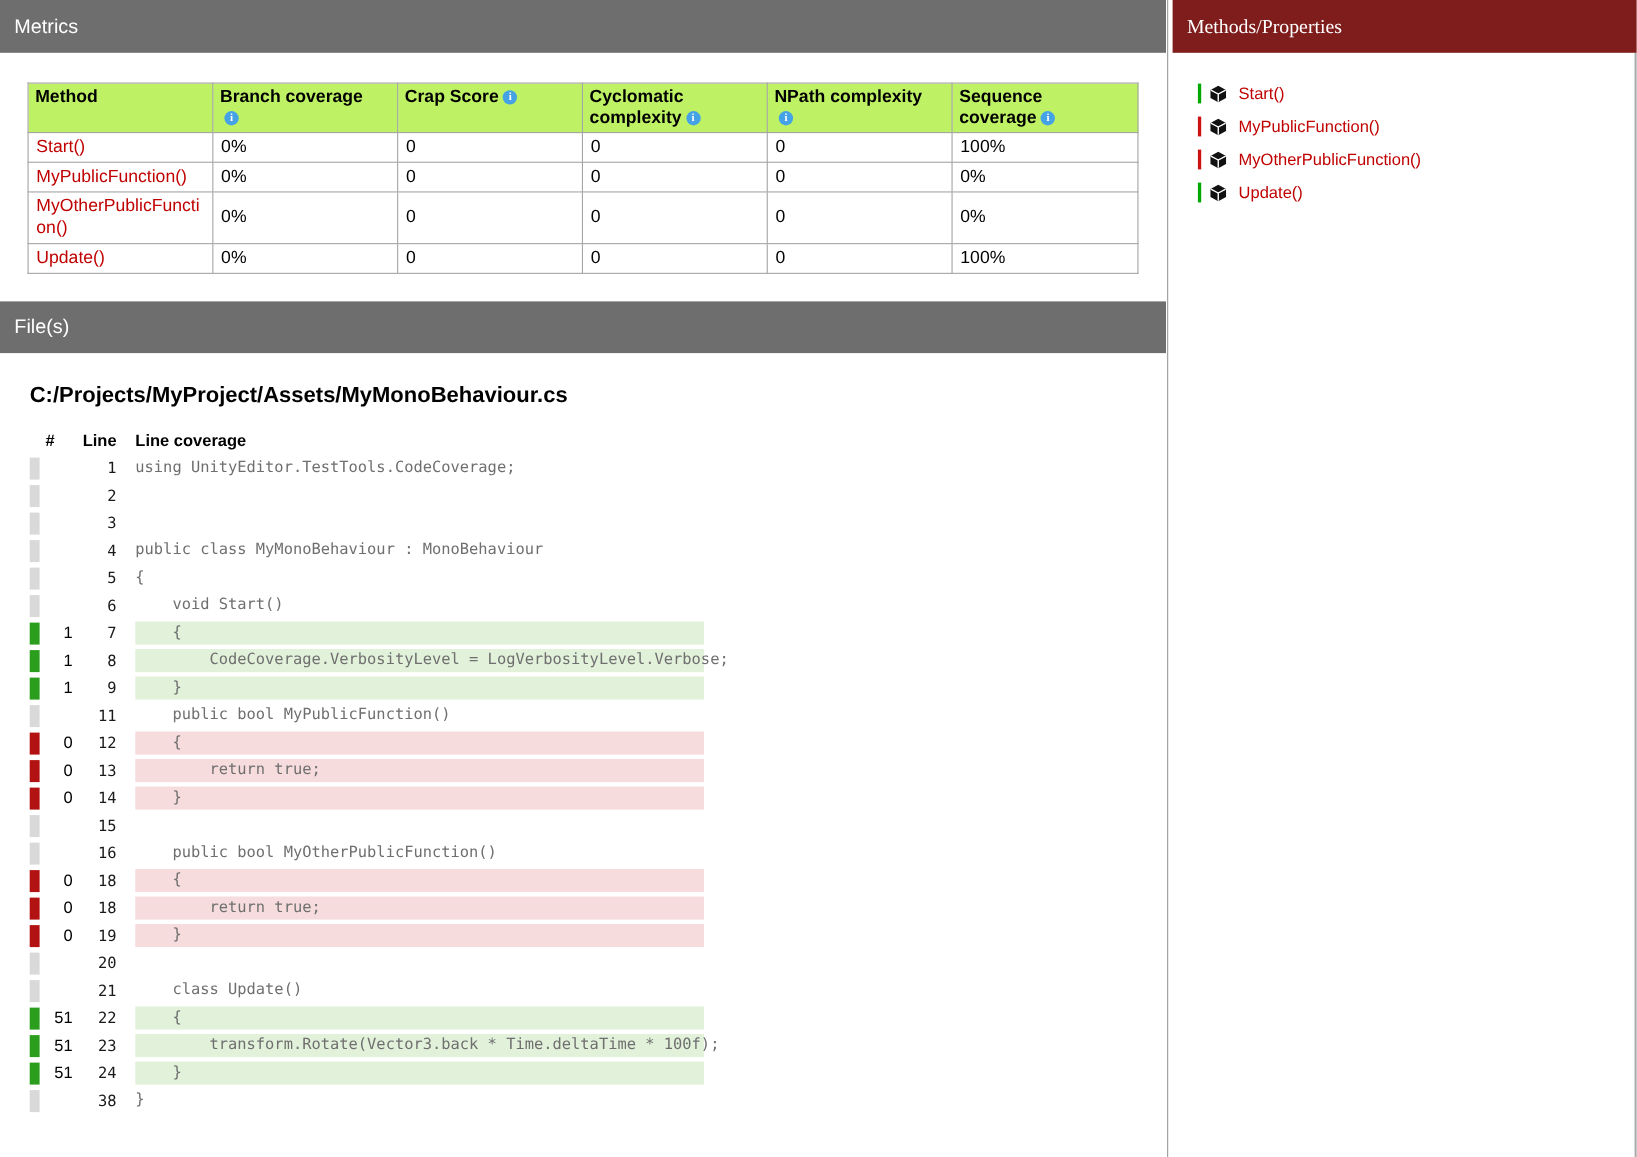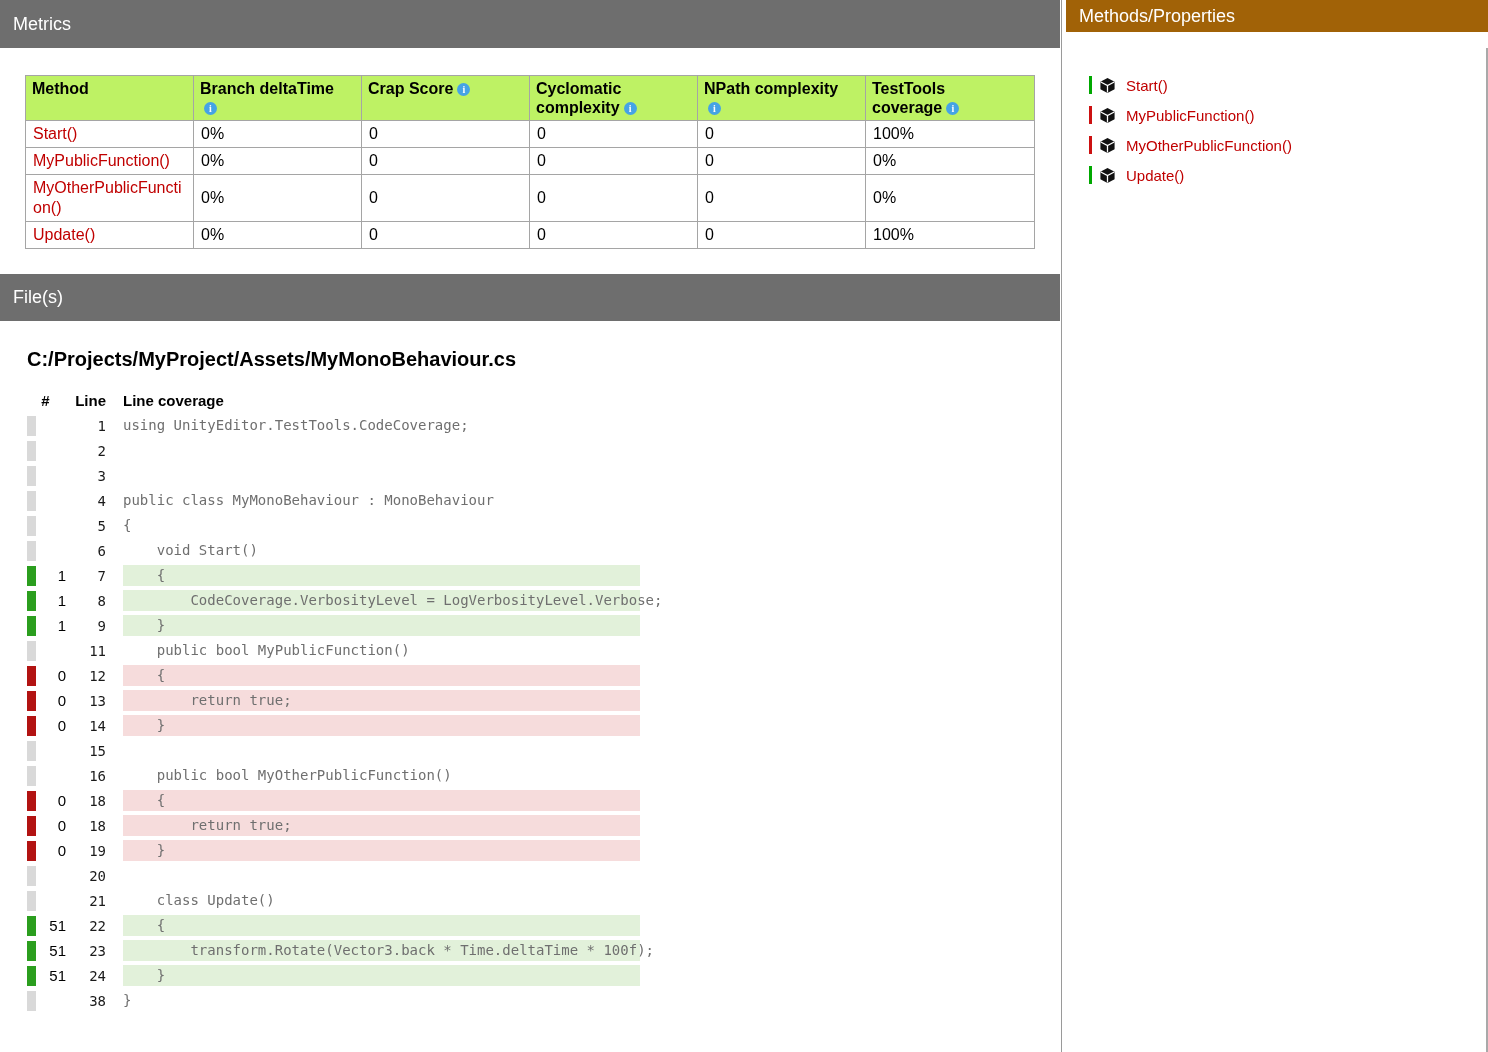--- a/index.html
+++ b/index.html
@@ -48,23 +48,23 @@
          font-size:14px; color:#1a1a1a; flex:none; }
   .code { margin-left:17px; width:517px; height:21px; line-height:21px;
           font-family:"DejaVu Sans Mono","Liberation Mono",monospace;
           font-size:14px; color:#6f6f6f; white-space:pre; flex:none; }
   .code.covered   { background:#e2f1da; }
   .code.uncovered { background:#f6dcdc; }
 
   
   #divider { position:absolute; left:1061px; top:0; width:1px; height:1052px; background:#9a9a9a; }
   #scrollbar { position:absolute; left:1486px; top:48px; width:2px; height:1004px; background:#a9a9a9; }
-  #sidebar-header { position:absolute; left:1066px; top:0; width:422px; height:32px;
-                    background:#a16207; color:#fff; font-size:18px;
-                    display:flex; align-items:center; padding-left:13px; }
+  #sidebar-header { position:absolute; left:1066px; top:0; width:422px; height:48px;
+                    background:#7f1d1d; color:#fff; font-size:18px;
+                    display:flex; align-items:center; padding-left:13px;font-family:Liberation Serif, serif; }
   #sidebar-list { position:absolute; left:1089px; top:70px; }
   .side-item { display:flex; align-items:center; height:30px; cursor:pointer; }
   .cov-bar { width:3px; height:18px; flex:none; }
   .cov-bar.covered   { background:#00a800; }
   .cov-bar.uncovered { background:#cc1111; }
   .cube { margin-left:7px; flex:none; display:flex; }
   .side-item a { margin-left:10px; font-size:15px; }
 </style>
 </head>
 <body>
@@ -75,36 +75,36 @@
     <span>Metrics</span>
   </div>
 
   <table id="metrics-table">
     <thead>
         <tr>
           <th style="width: 168px;">
             <div style="display: block;">Method</div>
           </th>
           <th style="width: 168px;">
-            <div style="display: block;">Branch deltaTime</div>
+            <div style="display: block;">Branch coverage</div>
             <div><span class="info-icon">i</span></div>
           </th>
           <th style="width: 168px;">
             <div style="display: block;">Crap Score<span class="info-icon">i</span></div>
           </th>
           <th style="width: 168px;">
             <div style="display: block;">Cyclomatic</div>
             <div style="display: block;">complexity<span class="info-icon">i</span></div>
           </th>
           <th style="width: 168px;">
             <div style="display: block;">NPath complexity</div>
             <div><span class="info-icon">i</span></div>
           </th>
           <th style="width: 169px;">
-            <div style="display: block;">TestTools</div>
+            <div style="display: block;">Sequence</div>
             <div style="display: block;">coverage<span class="info-icon">i</span></div>
           </th>
         </tr>
       </thead>
     <tbody>
         <tr>
           <td class="method-cell"><a class="red-link">Start()</a></td>
           <td>0%</td>
           <td>0</td>
           <td>0</td>

